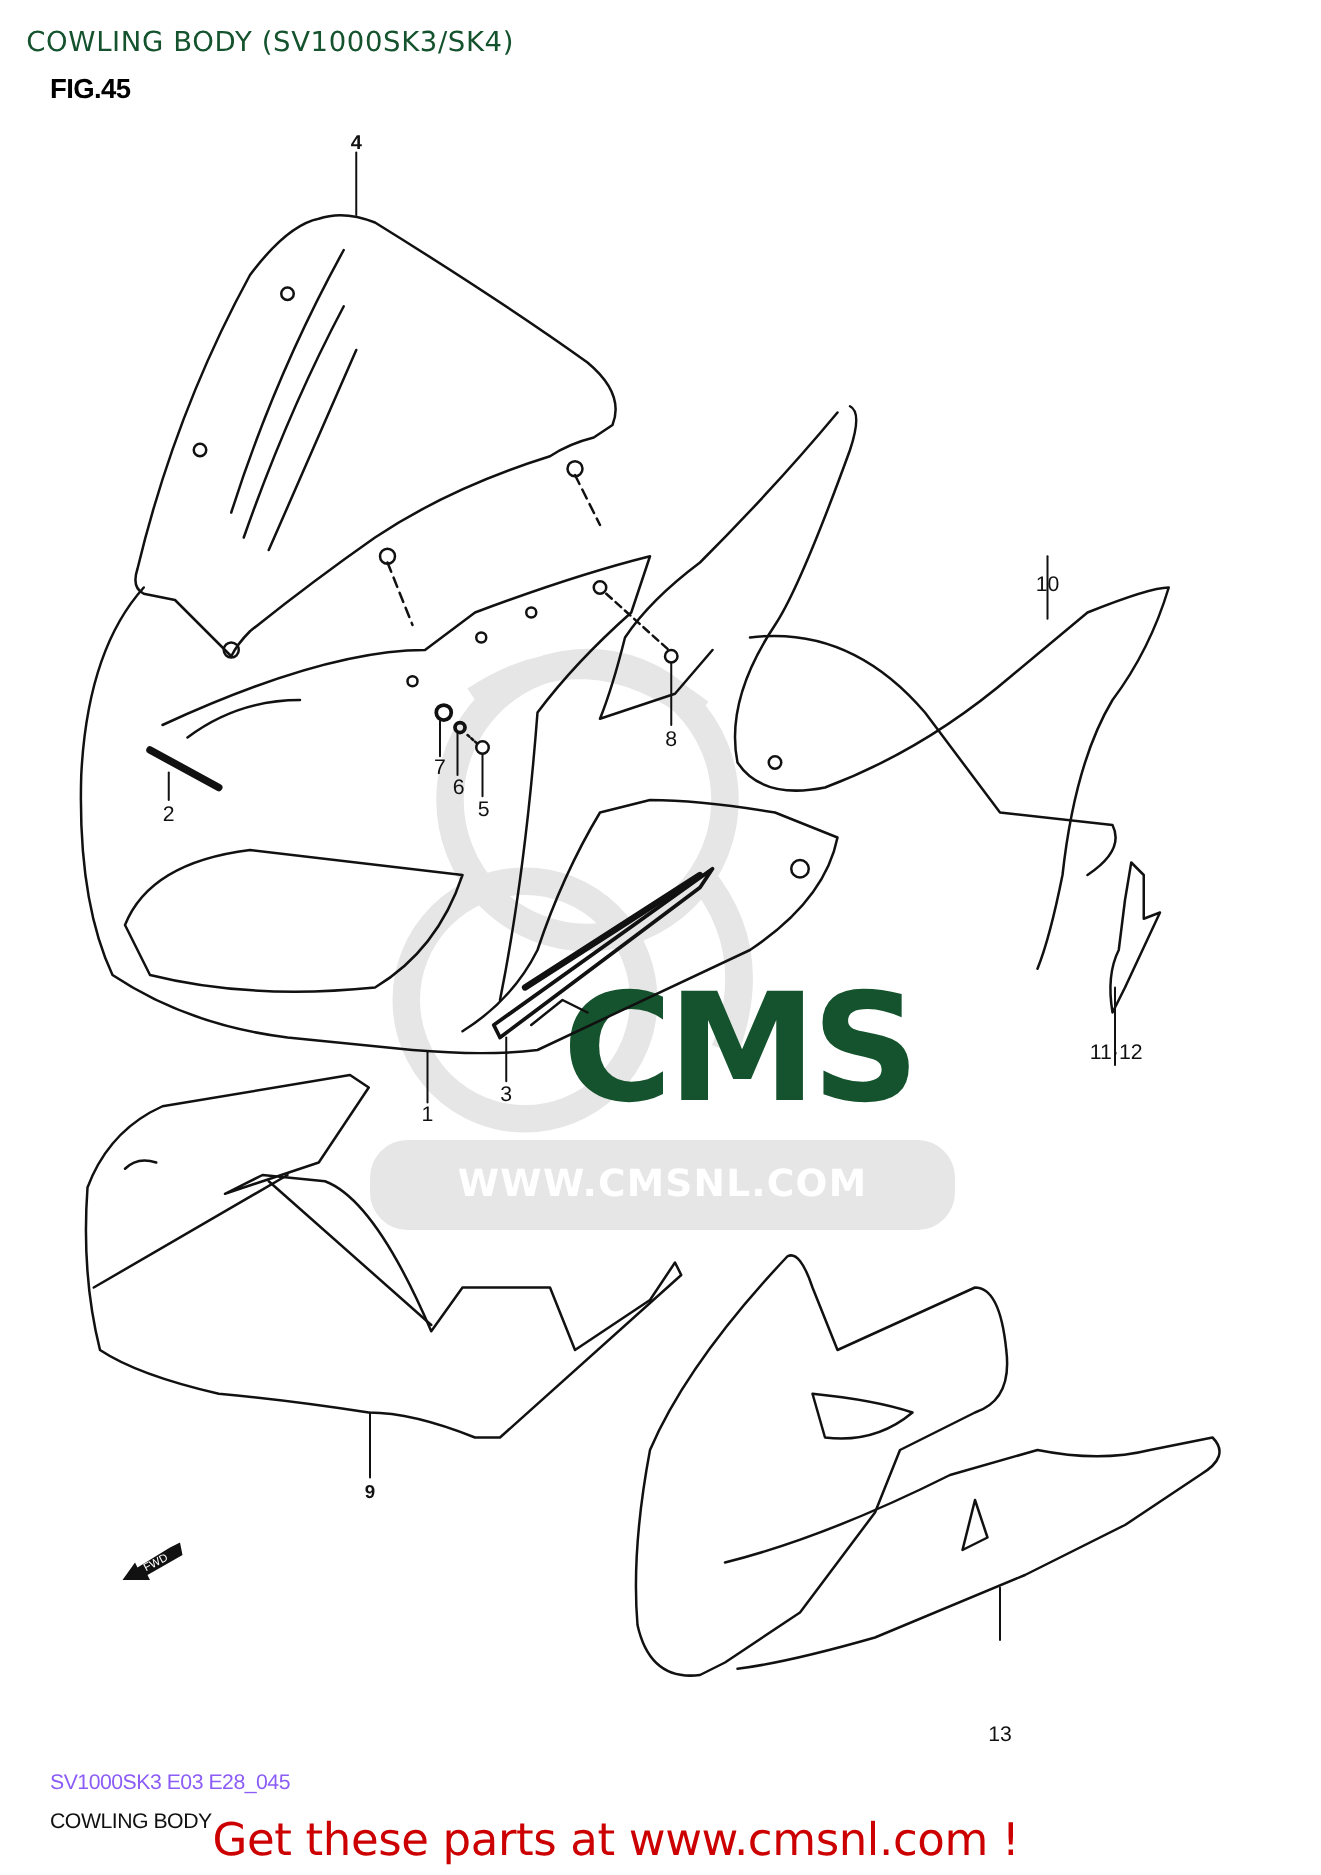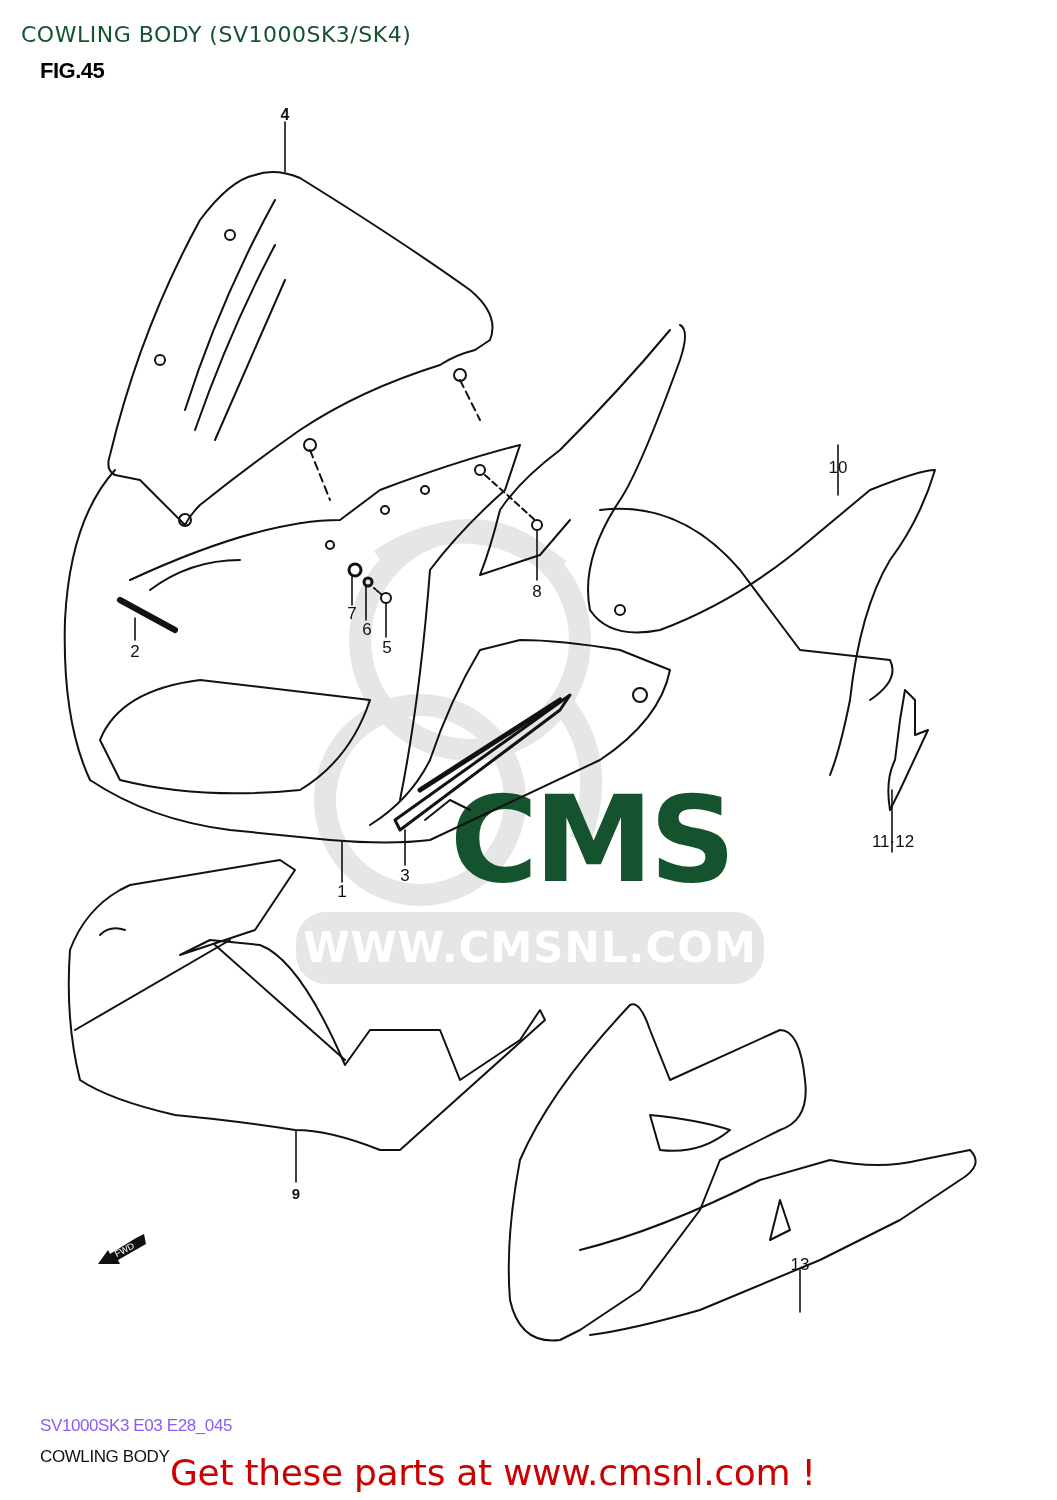--- a/index.html
+++ b/index.html
@@ -5,21 +5,21 @@
     html, body { margin: 0; padding: 0; background: #ffffff; }
     body { width: 1057px; height: 1500px; position: relative; overflow: hidden; font-family: "DejaVu Sans", sans-serif; }
     .page-title { position: absolute; left: 21px; top: 22px; font-size: 22px; color: #14532d; letter-spacing: 0.5px; font-family: "DejaVu Sans", sans-serif; }
     .fig-label { position: absolute; left: 40px; top: 58px; font-size: 22px; font-weight: bold; color: #000; font-family: "Liberation Sans", sans-serif; letter-spacing: -0.5px; }
     .diagram { position: absolute; left: 0; top: 0; width: 1057px; height: 1500px; }
     .callout { position: absolute; font-family: "Liberation Sans", sans-serif; font-size: 17px; color: #111; transform: translateX(-50%); white-space: nowrap; }
     .callout.bold { font-weight: bold; }
     .code-line { position: absolute; left: 40px; top: 1416px; font-size: 17px; color: #8b5cf6; font-family: "Liberation Sans", sans-serif; letter-spacing: -0.4px; }
     .name-line { position: absolute; left: 40px; top: 1447px; font-size: 17px; color: #111; font-family: "Liberation Sans", sans-serif; letter-spacing: -0.4px; }
     .promo { position: absolute; left: 170px; top: 1452px; font-size: 36px; color: #cc0000; font-family: "DejaVu Sans", sans-serif; white-space: nowrap; letter-spacing: -0.3px; }
-    .wm-text { position: absolute; left: 296px; top: 912px; width: 468px; height: 72px; border-radius: 30px; background: #e6e6e6; color: #fff; font-family: "DejaVu Sans", sans-serif; font-weight: bold; font-size: 42px; text-align: center; line-height: 72px; letter-spacing: 1px; }
+    .wm-text { position: absolute; left: 296px; top: 912px; width: 468px; height: 72px; border-radius: 30px; background: #e6e6e6; color: #fff; font-family: "DejaVu Sans", sans-serif; font-weight: bold; font-size: 30px; text-align: center; line-height: 72px; letter-spacing: 1px; }
     .wm-cms { position: absolute; left: 450px; top: 780px; font-family: "DejaVu Sans", sans-serif; font-weight: bold; font-size: 120px; color: #14532d; letter-spacing: -4px; line-height: 1; }
     .fwd { position: absolute; left: 96px; top: 1230px; }
   </style>
 </head>
 <body>
 
 <div class="page-title">COWLING BODY (SV1000SK3/SK4)</div>
 <div class="fig-label">FIG.45</div>
 
 <div>
@@ -129,21 +129,21 @@
 <div class="callout" style="left:135px; top:642px;">2</div>
 <div class="callout" style="left:352px; top:604px;">7</div>
 <div class="callout" style="left:367px; top:620px;">6</div>
 <div class="callout" style="left:387px; top:638px;">5</div>
 <div class="callout" style="left:537px; top:582px;">8</div>
 <div class="callout" style="left:838px; top:424px;margin-top:34px;">10</div>
 <div class="callout" style="left:342px; top:882px;">1</div>
 <div class="callout" style="left:405px; top:866px;">3</div>
 <div class="callout" style="left:893px; top:832px;">11·12</div>
 <div class="callout bold" style="left:296px; top:1185px; font-size:15px;">9</div>
-<div class="callout" style="left:800px; top:1255px;text-align:center;">13</div>
+<div class="callout" style="left:800px; top:1378px;text-align:center;">13</div>
 
 <svg class="fwd" width="52" height="40" viewBox="0 0 52 40">
   <path d="M2 34 L12 20 L14 24 L40 8 L48 4 L50 14 L22 30 L24 34 Z" fill="#111"></path>
   <text x="18" y="24" font-size="9" fill="#fff" transform="rotate(-28 26 20)" font-family="Liberation Sans, sans-serif">FWD</text>
 </svg>
 
 <div class="code-line">SV1000SK3 E03 E28_045</div>
 <div class="name-line">COWLING BODY</div>
 <div class="promo">Get these parts at www.cmsnl.com !</div>
 

